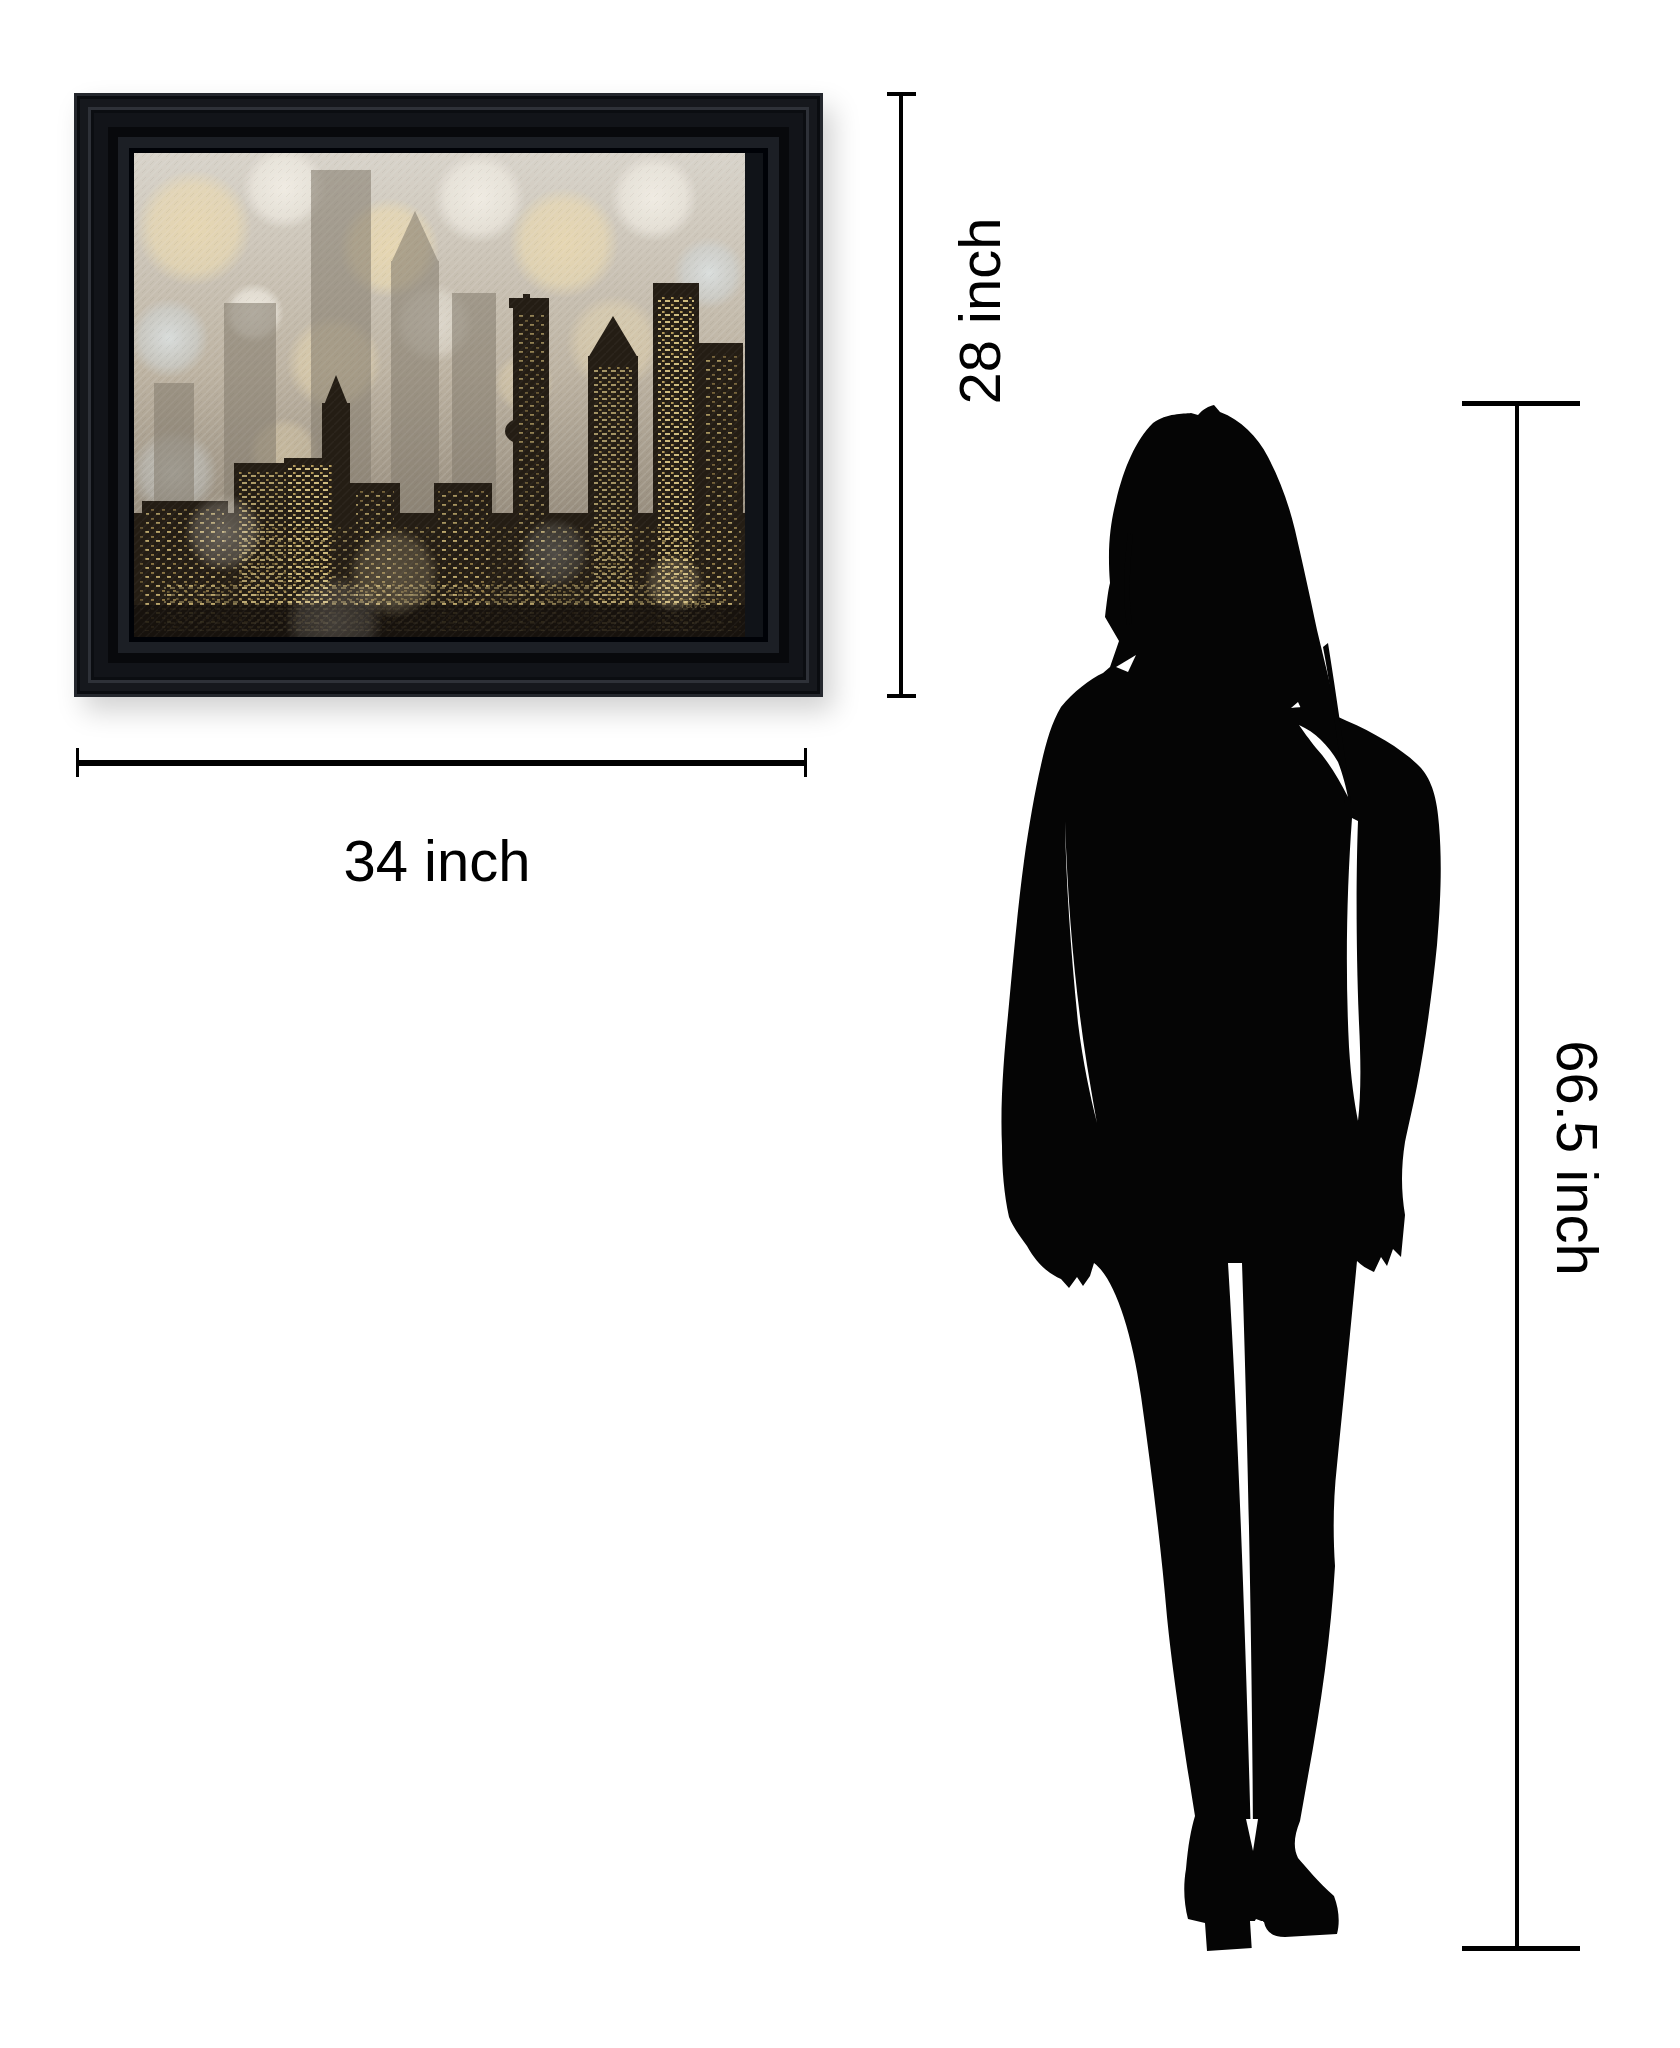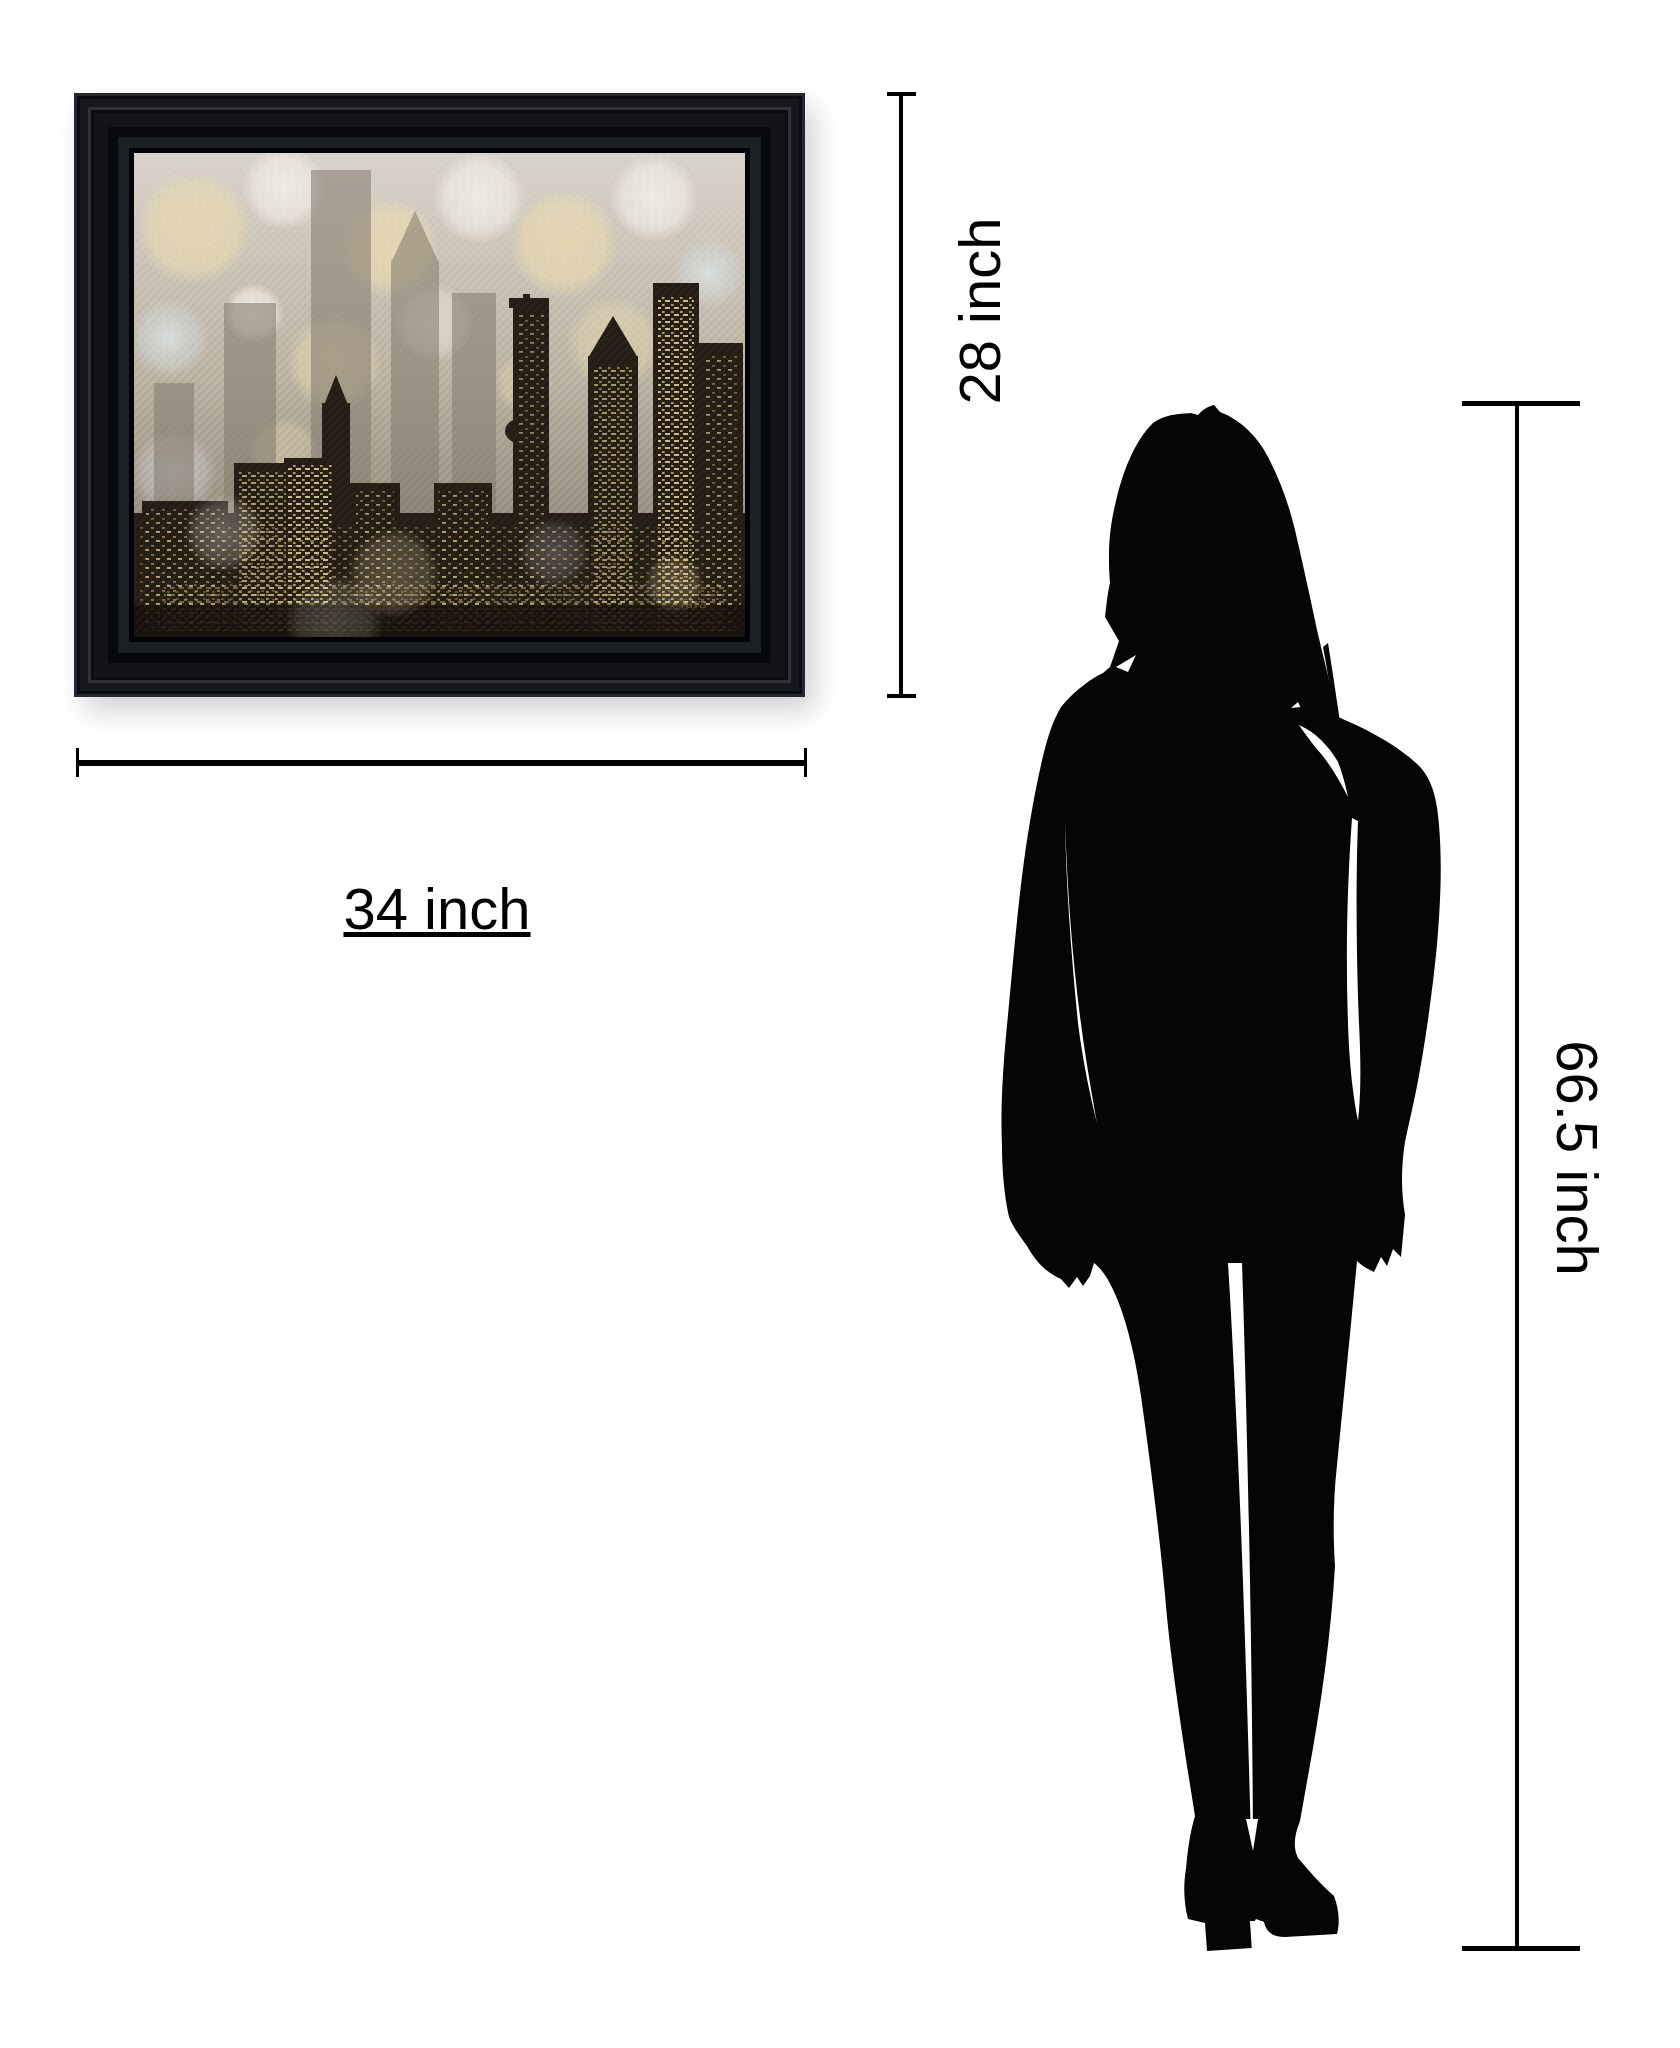--- a/index.html
+++ b/index.html
@@ -11,21 +11,21 @@
     box-shadow:
       10px 14px 26px rgba(0,0,0,0.18),
       inset 0 0 0 3px #24272d,
       inset 0 0 0 6px #0a0c10,
       inset 0 0 0 14px #16181d,
       inset 0 0 0 17px #2e3138,
       inset 0 0 0 20px #0b0d11,
       inset 0 0 0 34px #121419,
       inset 0 0 0 44px #08090c,
       inset 0 0 0 55px #1c1f25,
-      inset 0 0 0 60px #000207;}
+      inset 0 0 0 60px #000207; padding-left: 18px;}
   .art{position:absolute;left:60px;top:60px;width:611px;height:484px;display:block;}
 
   
   .dim{position:absolute;background:#000;}
   .dim-label{position:absolute;font-size:58px;line-height:64px;text-align:center;
              white-space:nowrap;color:#000;}
   .rot-ccw{transform:rotate(-90deg);}   
   .rot-cw{transform:rotate(90deg);}     
 
   
@@ -160,21 +160,21 @@
     <div class="dim" style="left:887px;top:92px;width:29px;height:4px;"></div>
     <div class="dim" style="left:899px;top:94px;width:4px;height:602px;"></div>
     <div class="dim" style="left:887px;top:694px;width:29px;height:4px;"></div>
     <div class="dim-label rot-ccw" style="left:830px;top:279px;width:300px;height:64px;">28 inch</div>
   </div>
 
   <div>
     <div class="dim" style="left:76px;top:748px;width:3px;height:29px;"></div>
     <div class="dim" style="left:77px;top:760px;width:729px;height:6px;"></div>
     <div class="dim" style="left:804px;top:748px;width:3px;height:29px;"></div>
-    <div class="dim-label" style="left:287px;top:877px;width:300px;height:64px;text-decoration:underline;">34 inch</div>
+    <div class="dim-label" style="left:287px;top:829px;width:300px;height:64px;">34 inch</div>
   </div>
 
   <svg class="person" viewBox="0 0 450 1548">
     <g fill="#050505" stroke="none">
       <path d="
         M 203,10
         C 208,4 214,1 219,0 L 225,7
         C 246,15 262,31 273,52
         C 284,73 293,96 300,125
         C 308,160 315,191 322,225

